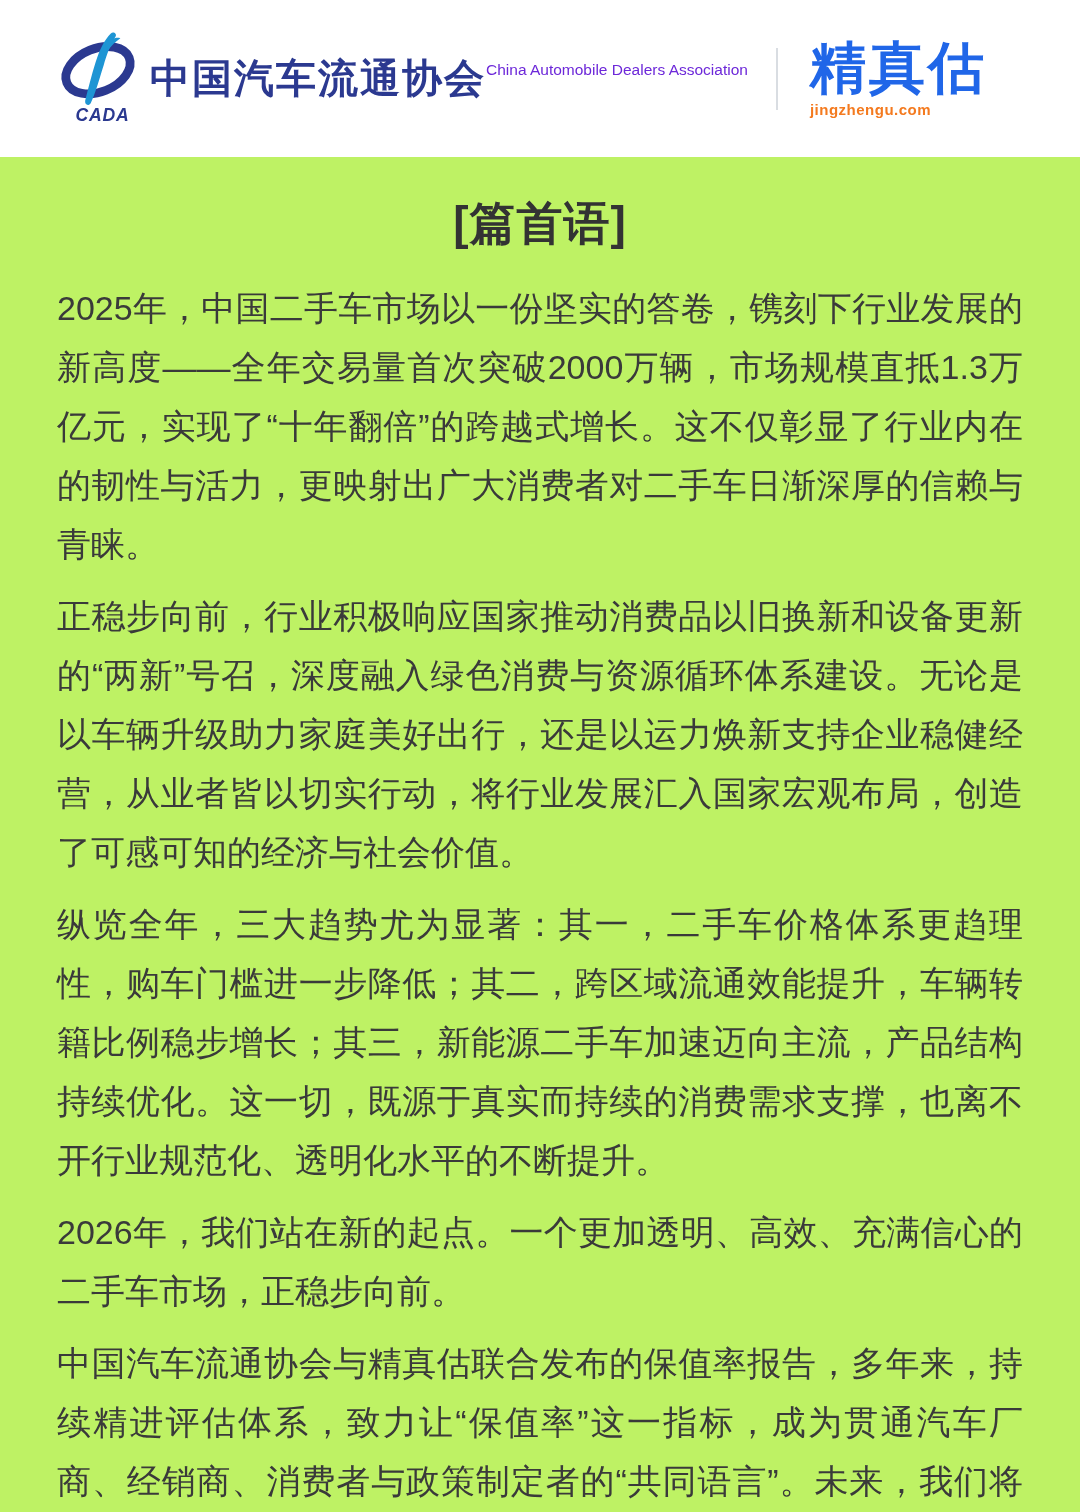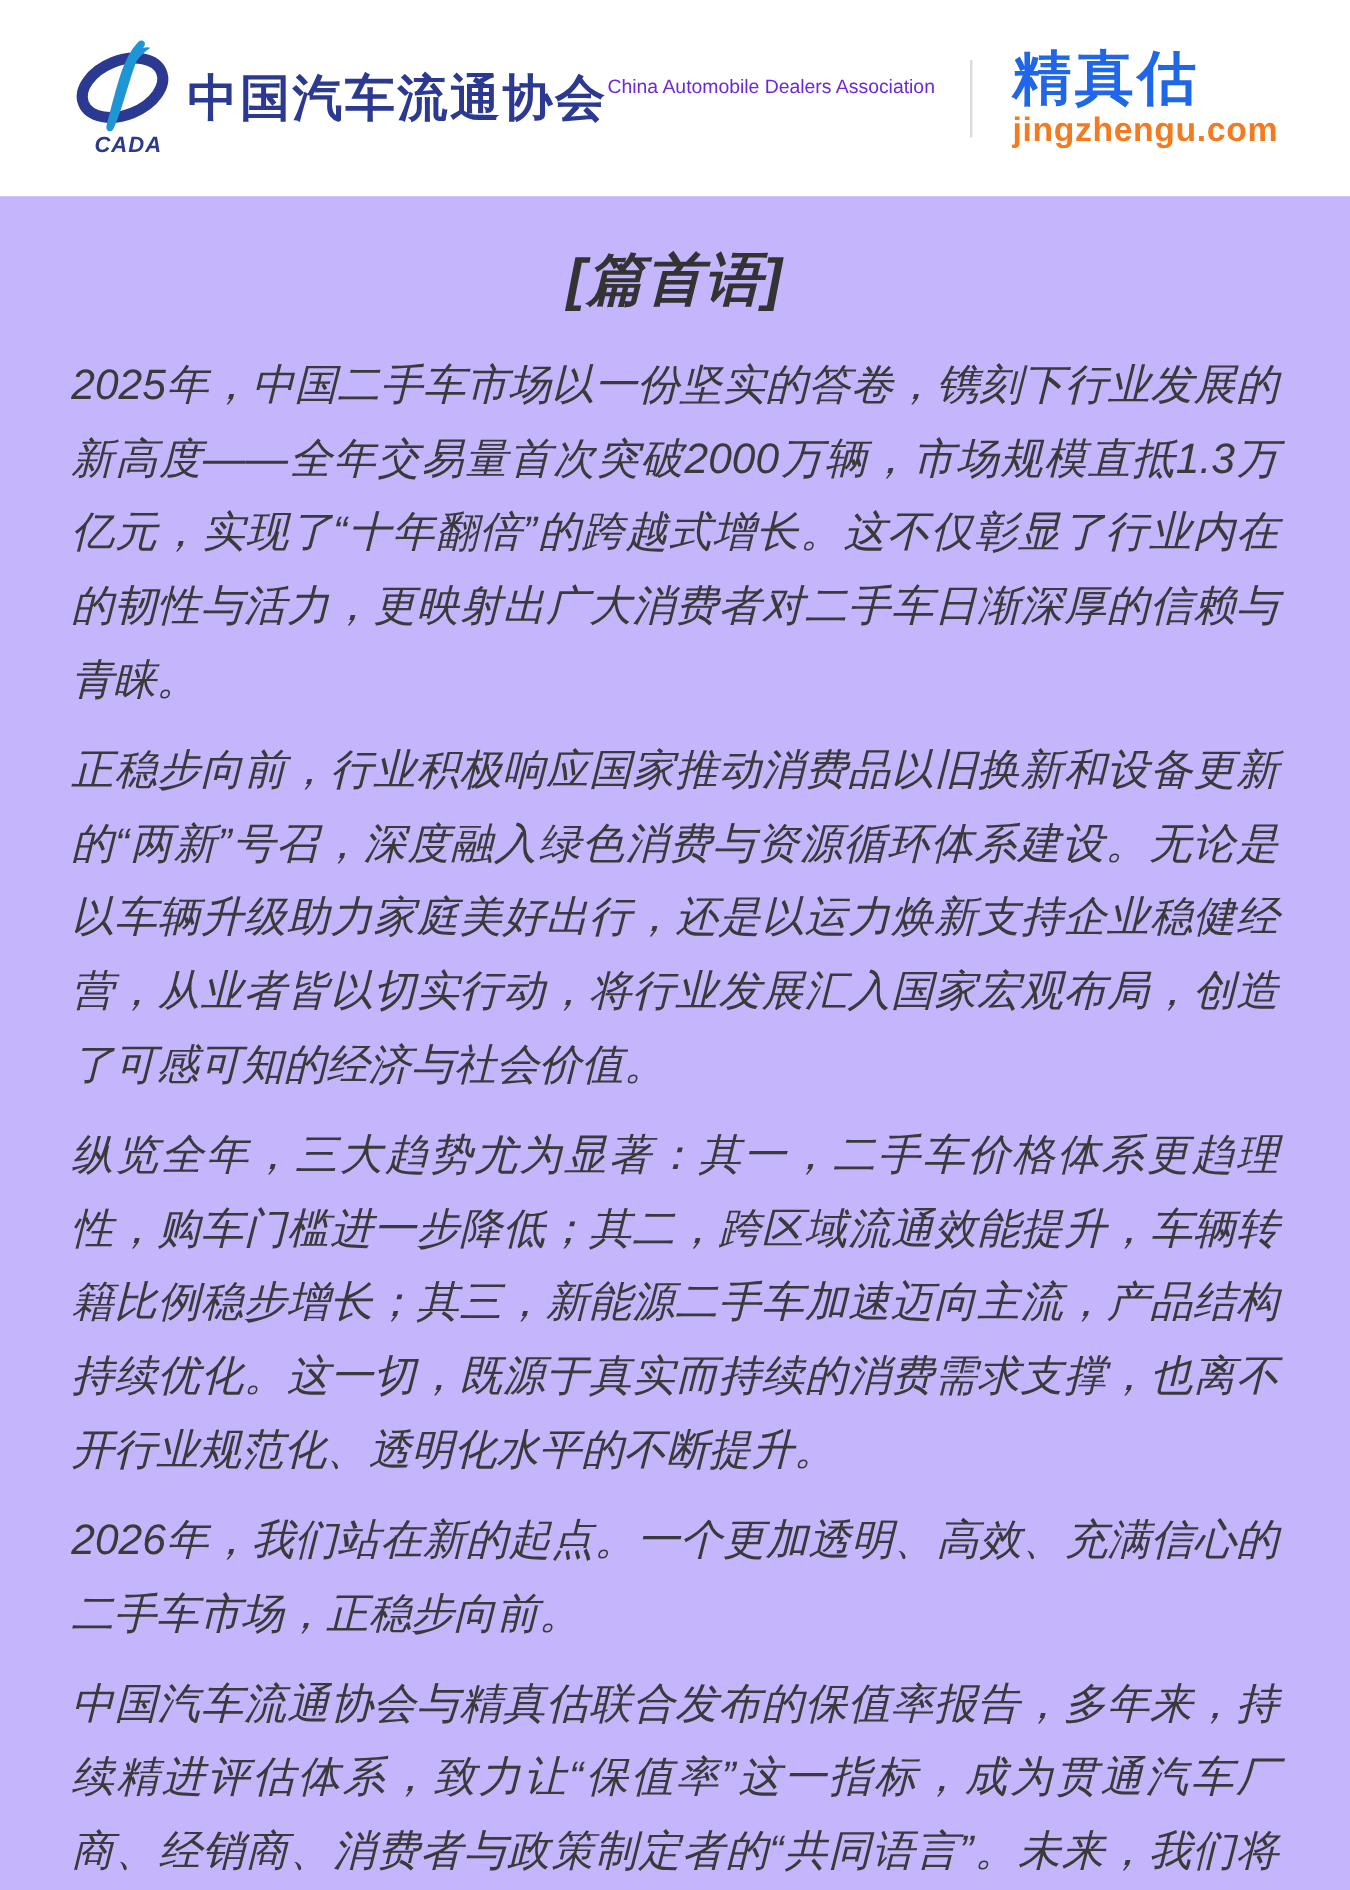--- a/index.html
+++ b/index.html
@@ -44,41 +44,40 @@
   }
   .logo-divider {
     width: 2px;
     height: 62px;
     background: #d9dde2;
     margin: 0 32px 0 28px;
   }
   .jzg-logo { display: flex; flex-direction: column; justify-content: center; }
   .jzg-zh {
     font-weight: 700;
-    font-size: 47px;
+    font-size: 56px;
     color: #2066E8;
     line-height: 1.05;
     letter-spacing: 3px;
     white-space: nowrap;
   }
   .jzg-domain {
     font-weight: 700;
-    font-size: 27px;
+    font-size: 15px;
     color: #F47A1F;
     margin-top: 3px;
     letter-spacing: 0.5px;
     white-space: nowrap;
   }
 
   
   .content {
-    background: #c4b5fd;
+    background: #bef264;
     height: 1355px;
     padding-top: 36px;
-    font-style: italic;
   }
   .page-title {
     text-align: center;
     font-size: 46px;
     font-weight: 700;
     color: #333333;
     margin: 0 0 24px 0;
     letter-spacing: 1px;
   }
   .article {

